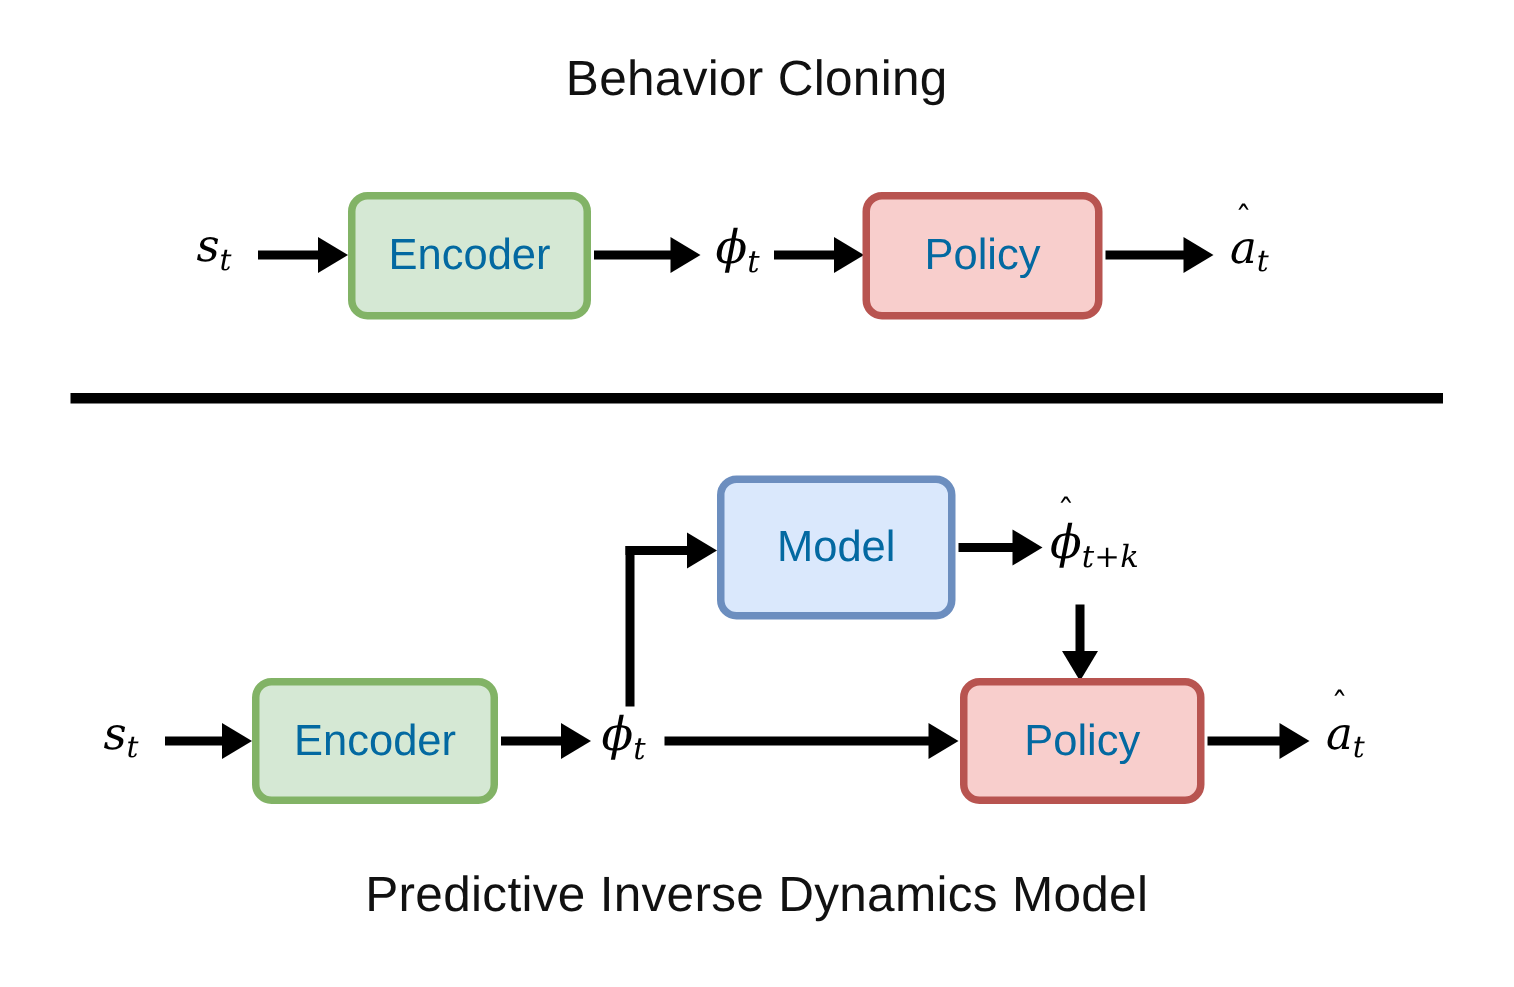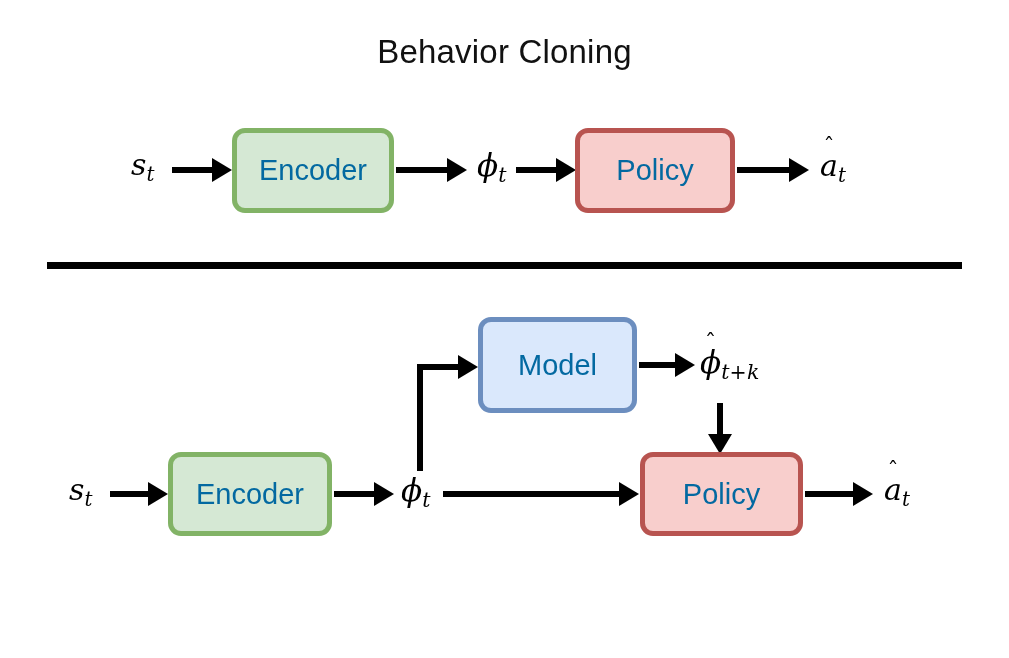--- a/index.html
+++ b/index.html
@@ -209,14 +209,15 @@
   <div class="hline" style="left:805px; top:491px; width:52px;"></div>
   <div class="arrow-right" style="left:853px; top:482px;"></div>
 
   <div class="math" style="left:884px; top:475px; font-size:30px;">
     <span class="hat-wrap">
       <span class="hat" style="top:-15px; font-size:22px;">ˆ</span>
       <span>a</span>
     </span><span class="sub">t</span>
   </div>
 
+  <div id="title-bot" class="diagram-title">Predictive Inverse Dynamics Model</div>
 
 </div>
 
 </body></html>

